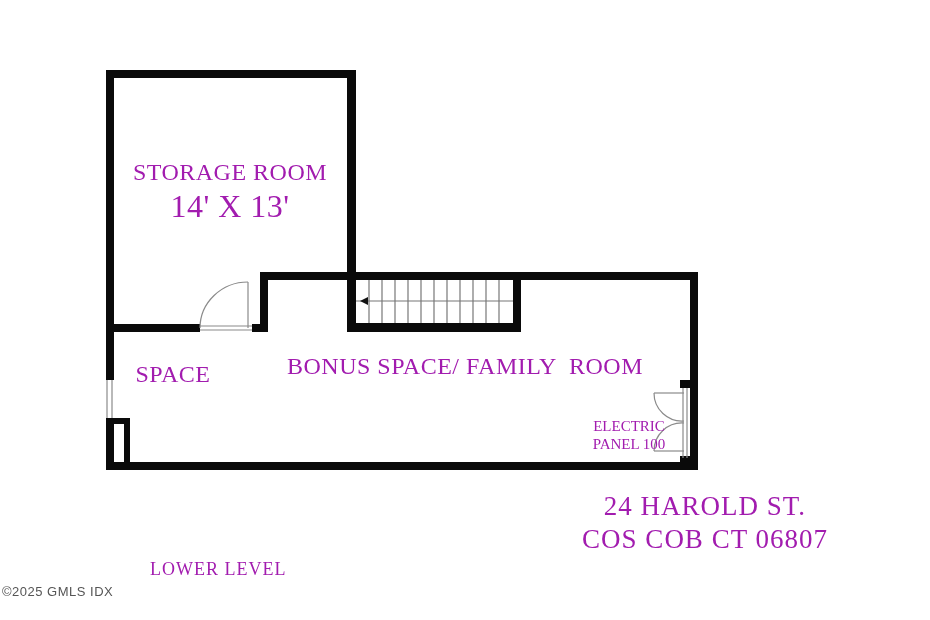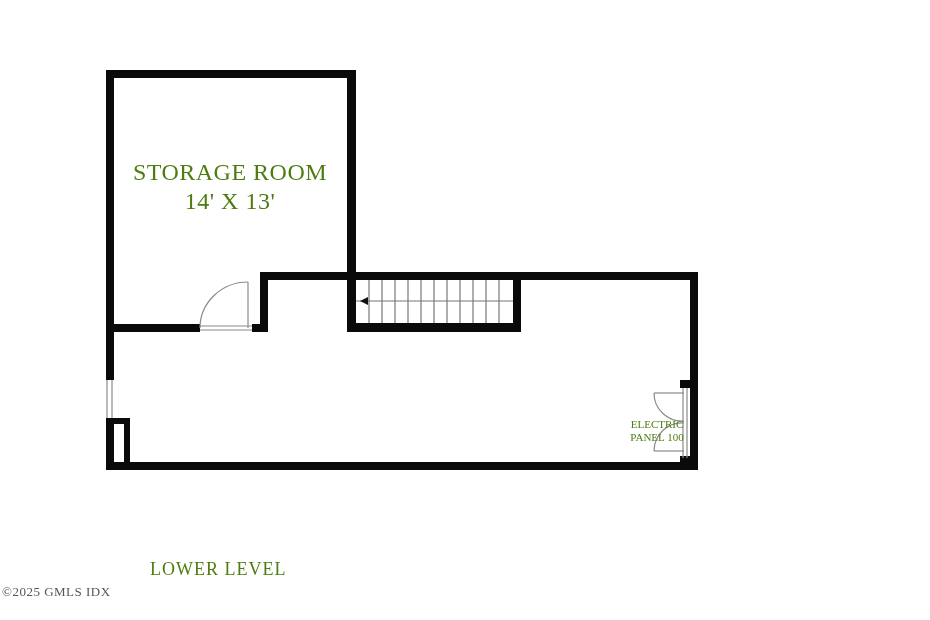--- a/index.html
+++ b/index.html
@@ -1,29 +1,29 @@
 <!DOCTYPE html>
 <html><head>
 <meta charset="utf-8">
 <style>
   html, body { margin:0; padding:0; background:#ffffff; }
   body { width:930px; height:620px; position:relative; overflow:hidden;
          font-family:"DejaVu Serif", "Liberation Serif", serif; color:#111; }
   .plan { position:absolute; left:0; top:0; width:930px; height:620px; }
   .label { position:absolute; text-align:center; font-family:"Liberation Serif", "DejaVu Serif", serif;
-           color:#4d7c0f; letter-spacing:0.5px; line-height:1.2; white-space:nowrap; }
+           color:#a21caf; letter-spacing:0.5px; line-height:1.2; white-space:nowrap; }
   .caps { font-variant: small-caps; text-transform: uppercase; }
   .room-storage { left:112px; top:158px; width:236px; font-size:24px; }
-  .room-storage .dim { font-size:24px; }
+  .room-storage .dim { font-size:32px; }
   .room-bonus { left:270px; top:352px; width:390px; font-size:24px; }
   .room-office { left:118px; top:357px; width:110px; font-size:24px; line-height:1.42; }
-  .electric { left:612px; top:418px; width:90px; font-size:11px; line-height:1.18; letter-spacing:0; }
+  .electric { left:584px; top:418px; width:90px; font-size:15px; line-height:1.18; letter-spacing:0; }
   .level { left:150px; top:559px; font-size:18px; letter-spacing:1px;font-family:Liberation Serif, serif; }
   .address { left:555px; top:490px; width:300px; font-size:27px; line-height:1.22; letter-spacing:1px; }
-  .copyright { left:2px; top:584px; font-family:Liberation Serif, serif; font-size:13px; color:#555; letter-spacing:0.5px; }
+  .copyright { left:2px; top:584px; font-family:Liberation Sans, sans-serif; font-size:13px; color:#555; letter-spacing:0.5px; }
 </style>
 </head>
 <body>
 
 <svg class="plan" viewBox="0 0 930 620" xmlns="http://www.w3.org/2000/svg">
   <g fill="#0a0a0a">
 
     <rect x="106" y="70" width="250" height="8"></rect>
 
     <rect x="106" y="70" width="8" height="310"></rect>
@@ -91,28 +91,32 @@
     <line x1="687" y1="388" x2="687" y2="458"></line>
   </g>
 </svg>
 
 <div class="label caps room-storage">
   <div>STORAGE ROOM</div>
   <div class="dim">14' X 13'</div>
 </div>
 
 <div class="label caps room-bonus">
+  <div style="white-space:pre;">BONUS SPACE/ FAMILY  ROOM</div>
 </div>
 
 <div class="label caps room-office">
+  <div>SPACE</div>
 </div>
 
 <div class="label electric">
   <div>ELECTRIC</div>
   <div>PANEL 100</div>
 </div>
 
 <div class="label caps level">LOWER LEVEL</div>
 
 <div class="label caps address">
+  <div>24 HAROLD ST.</div>
+  <div>COS COB CT 06807</div>
 </div>
 
 <div class="label copyright">©2025 GMLS IDX</div>
 
 </body></html>

